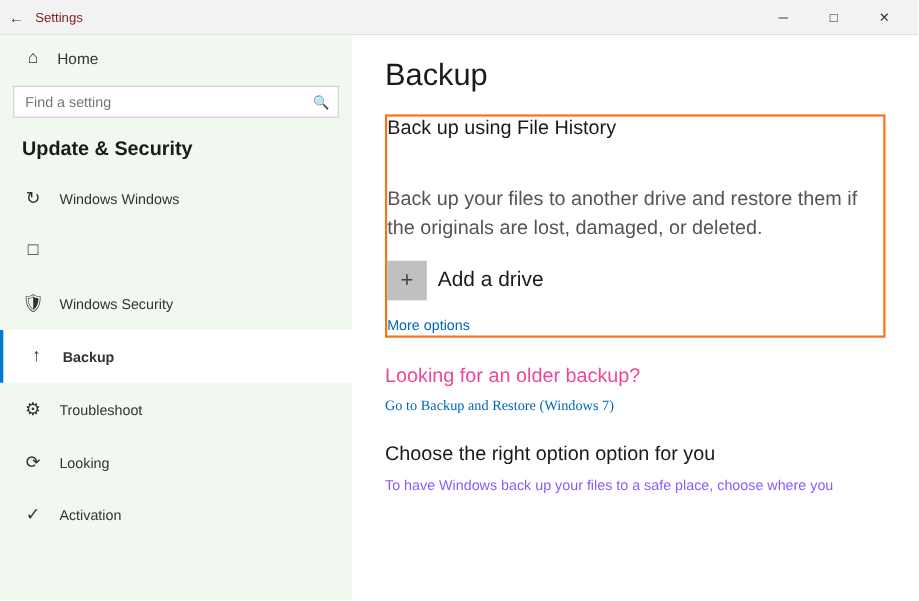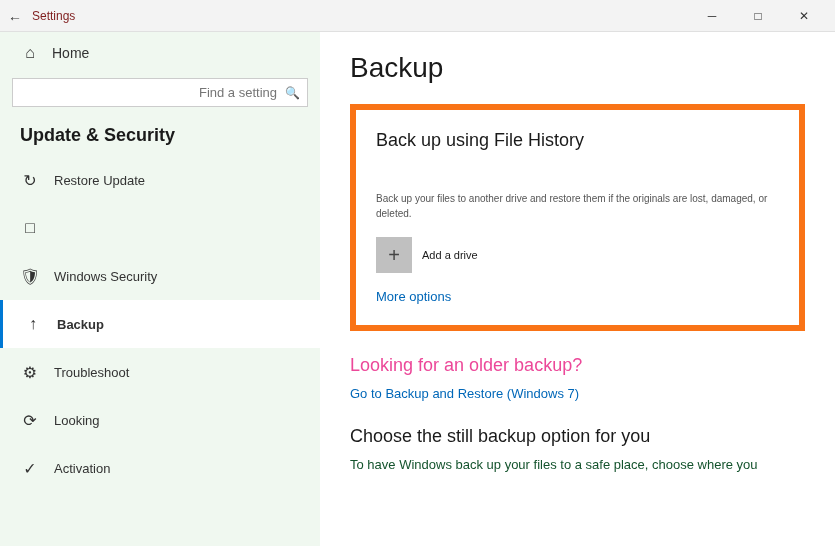--- a/index.html
+++ b/index.html
@@ -79,21 +79,20 @@
       margin: 4px 12px 12px 12px;
       position: relative;
     }
     .sidebar-search input {
       width: 100%;
       padding: 6px 30px 6px 10px;
       border: 1px solid #ccc;
       background: #fff;
       font-size: 13px;
       outline: none;
-      text-align: right;
     }
     .sidebar-search-icon {
       position: absolute;
       right: 8px;
       top: 50%;
       transform: translateY(-50%);
       font-size: 12px;
       color: #555;
     }
 
@@ -136,34 +135,33 @@
 
     .page-title {
       font-size: 28px;
       font-weight: 300;
       color: #1a1a1a;
       margin-bottom: 20px;
     }
 
     
     .file-history-box {
-      border: 6px solid #f97316;
-      padding: 20px;
+      border: 2px solid #f97316;
       margin-bottom: 24px;
     }
 
     .section-heading {
       font-size: 18px;
       font-weight: 400;
       color: #1a1a1a;
       margin-bottom: 8px;
     }
 
     .section-desc {
-      font-size: 10px;
+      font-size: 18px;
       color: #555;
       margin-bottom: 16px;
       line-height: 1.5;
       margin-top: 40px;
     }
 
     .add-drive-btn {
       display: flex;
       align-items: center;
       gap: 10px;
@@ -175,21 +173,21 @@
       height: 36px;
       background: #c0c0c0;
       display: flex;
       align-items: center;
       justify-content: center;
       font-size: 20px;
       color: #444;
       flex-shrink: 0;
     }
     .add-drive-label {
-      font-size: 11px;
+      font-size: 19px;
       color: #1a1a1a;
     }
 
     .more-options-link {
       color: #0067b8;
       font-size: 13px;
       cursor: pointer;
       text-decoration: none;
     }
 
@@ -210,37 +208,38 @@
       color: #555;
       margin-bottom: 6px;
       line-height: 1.5;
     }
 
     .backup-link {
       color: #0067b8;
       font-size: 13px;
       cursor: pointer;
       text-decoration: none;
+      font-family: Liberation Serif, serif;
     }
 
     
     .right-backup {
       margin-bottom: 20px;
     }
 
     .right-backup-title {
       font-size: 18px;
       font-weight: 400;
       color: #1a1a1a;
       margin-bottom: 8px;
     }
 
     .right-backup-desc {
       font-size: 13px;
-      color: #14532d;
+      color: #8b5cf6;
       line-height: 1.5;
     }
   </style>
 </head>
 <body>
 
 <div class="titlebar">
   <span class="titlebar-back">←</span>
   <span class="titlebar-title">Settings</span>
   <div class="titlebar-controls">
@@ -259,21 +258,21 @@
     </div>
     <div class="sidebar-search">
       <input type="text" placeholder="Find a setting" style="">
       <span class="sidebar-search-icon">🔍</span>
     </div>
     <div class="sidebar-section-title">Update &amp; Security</div>
 
     <div id="sidebar-items">
         <div class="sidebar-item">
     <span class="sidebar-icon">↻</span>
-    <span>Restore Update</span>
+    <span>Windows Windows</span>
   </div>
         <div class="sidebar-item">
     <span class="sidebar-icon">□</span>
   </div>
         <div class="sidebar-item">
     <span class="sidebar-icon">🛡</span>
     <span>Windows Security</span>
   </div>
         <div class="sidebar-item active">
     <span class="sidebar-icon">↑</span>
@@ -306,17 +305,17 @@
       </div>
       <a class="more-options-link">More options</a>
     </div>
 
     <div class="older-backup">
       <div class="older-backup-title">Looking for an older backup?</div>
       <a class="backup-link">Go to Backup and Restore (Windows 7)</a>
     </div>
 
     <div class="right-backup">
-      <div class="right-backup-title">Choose the still backup option for you</div>
+      <div class="right-backup-title">Choose the right option option for you</div>
       <div class="right-backup-desc">To have Windows back up your files to a safe place, choose where you</div>
     </div>
   </div>
 </div>
 
 </body></html>

